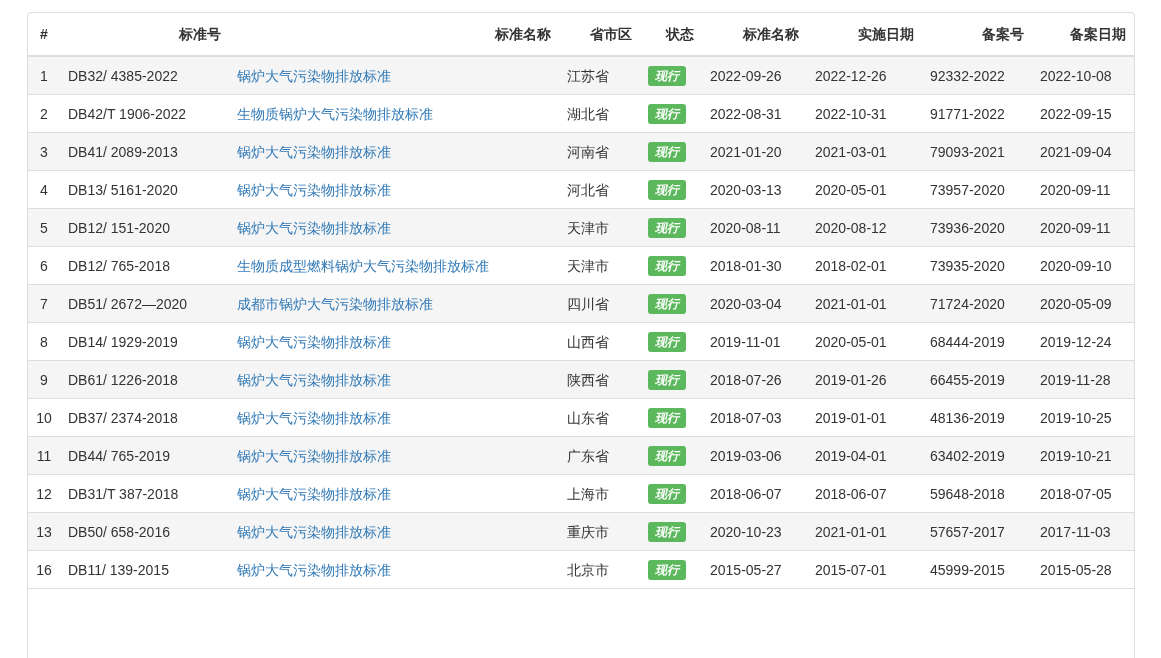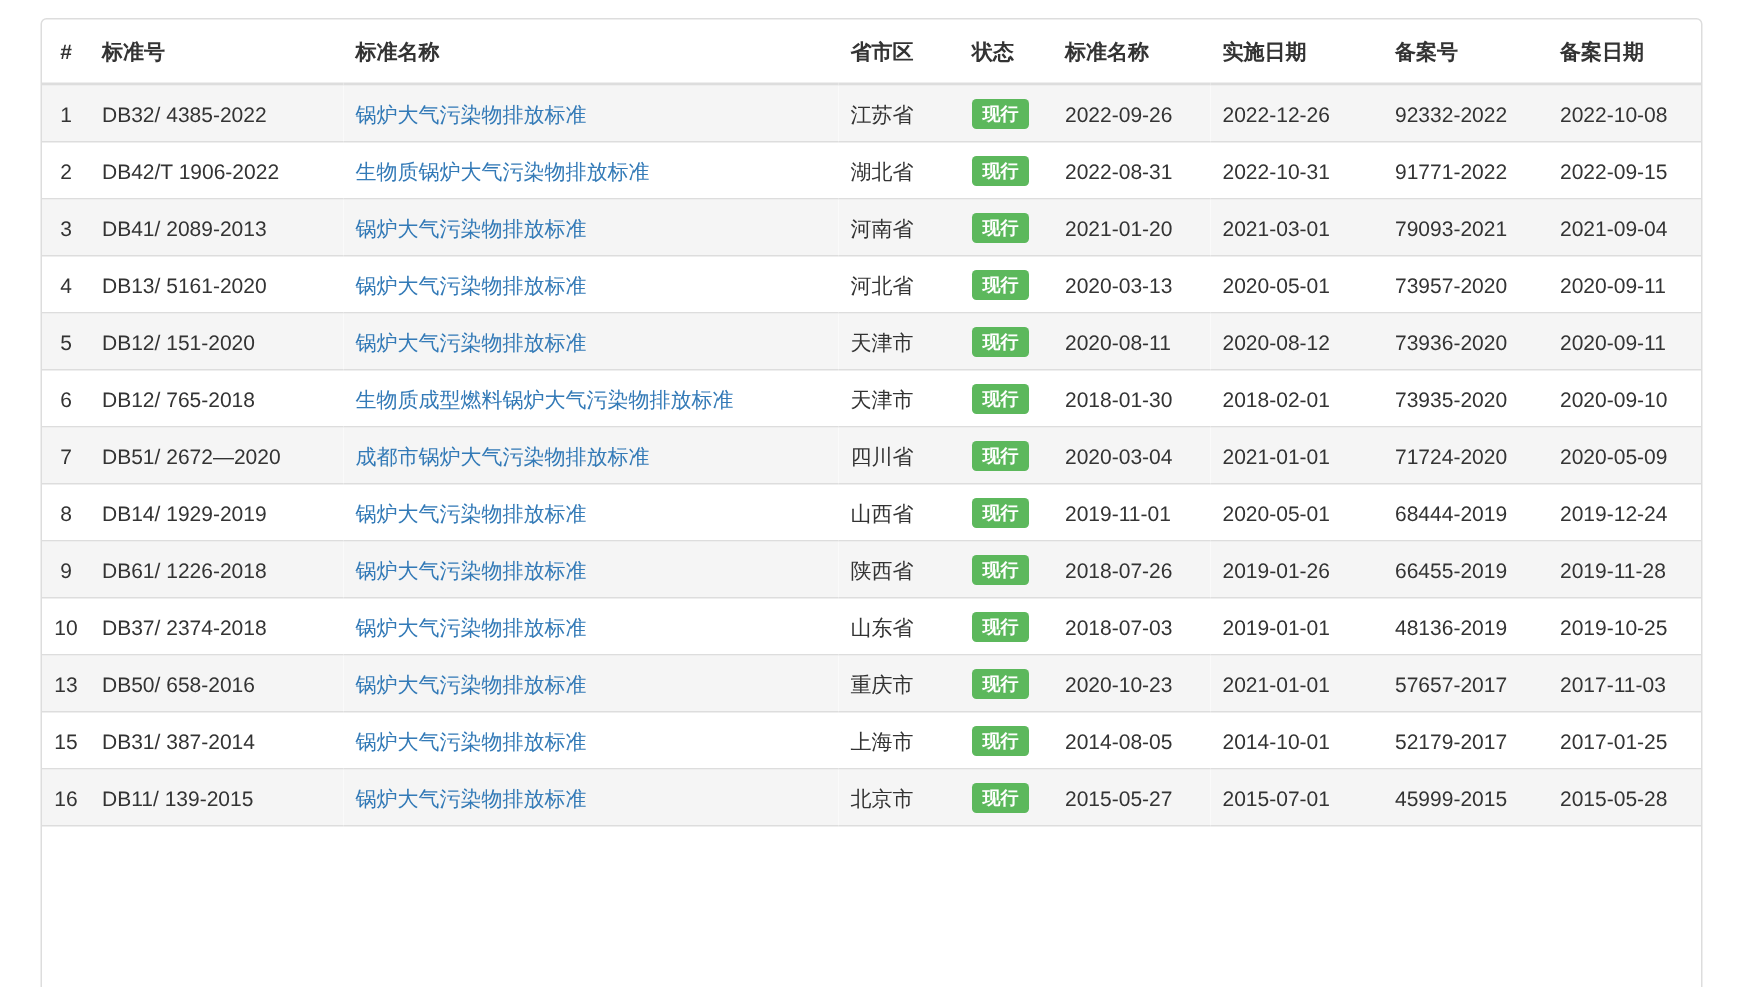--- a/index.html
+++ b/index.html
@@ -27,36 +27,36 @@
   col.col-num{width:32px;}
   col.col-standard_no{width:169px;}
   col.col-standard_name{width:330px;}
   col.col-region{width:81px;}
   col.col-status{width:62px;}
   col.col-approval_date{width:105px;}
   col.col-implementation_date{width:115px;}
   col.col-record_no{width:110px;}
   col.col-record_date{width:102px;}
   th{
-    text-align:left;font-weight:bold;font-size:14px;color:var(--text);
+    text-align:right;font-weight:bold;font-size:14px;color:var(--text);
     padding:11px 8px;border-bottom:2px solid var(--border);
     line-height:20px;white-space:nowrap;
   }
   td{
     padding:8px;border-bottom:1px solid var(--border);
     font-size:14px;color:var(--text);line-height:20px;
     white-space:nowrap;overflow:hidden;vertical-align:middle;
   }
   th.col-num,td.col-num{text-align:center;padding-left:2px;padding-right:2px;}
   tbody tr:nth-child(odd){background:var(--stripe);}
   a{color:var(--link);text-decoration:none;cursor:pointer;}
   .status-badge{
     display:inline-block;background:var(--badge);color:var(--badge-text);
     font-size:12px;font-weight:bold;line-height:1;
-    padding:4px 7px;border-radius:3px;
+    padding:4px 7px;border-radius:3px;font-style:italic;
   }
 </style>
 </head>
 <body>
 
 <div class="table-wrap">
   <table>
     <colgroup id="colgroup">
         <col class="col-num">
         <col class="col-standard_no">
@@ -186,40 +186,51 @@
           <td class="col-standard_no">DB37/ 2374-2018</td>
           <td class="col-standard_name"><a>锅炉大气污染物排放标准</a></td>
           <td class="col-region">山东省</td>
           <td class="col-status"><span class="status-badge">现行</span></td>
           <td class="col-approval_date">2018-07-03</td>
           <td class="col-implementation_date">2019-01-01</td>
           <td class="col-record_no">48136-2019</td>
           <td class="col-record_date">2019-10-25</td>
         </tr>
         <tr>
+          <td class="col-num">11</td>
+          <td class="col-standard_no">DB44/ 765-2019</td>
+          <td class="col-standard_name"><a>锅炉大气污染物排放标准</a></td>
+          <td class="col-region">广东省</td>
+          <td class="col-status"><span class="status-badge">现行</span></td>
+          <td class="col-approval_date">2019-03-06</td>
+          <td class="col-implementation_date">2019-04-01</td>
+          <td class="col-record_no">63402-2019</td>
+          <td class="col-record_date">2019-10-21</td>
+        </tr>
+        <tr>
+          <td class="col-num">12</td>
+          <td class="col-standard_no">DB31/T 387-2018</td>
+          <td class="col-standard_name"><a>锅炉大气污染物排放标准</a></td>
+          <td class="col-region">上海市</td>
+          <td class="col-status"><span class="status-badge">现行</span></td>
+          <td class="col-approval_date">2018-06-07</td>
+          <td class="col-implementation_date">2018-06-07</td>
+          <td class="col-record_no">59648-2018</td>
+          <td class="col-record_date">2018-07-05</td>
+        </tr>
+        <tr>
           <td class="col-num">13</td>
           <td class="col-standard_no">DB50/ 658-2016</td>
           <td class="col-standard_name"><a>锅炉大气污染物排放标准</a></td>
           <td class="col-region">重庆市</td>
           <td class="col-status"><span class="status-badge">现行</span></td>
           <td class="col-approval_date">2020-10-23</td>
           <td class="col-implementation_date">2021-01-01</td>
           <td class="col-record_no">57657-2017</td>
           <td class="col-record_date">2017-11-03</td>
-        </tr>
-        <tr>
-          <td class="col-num">15</td>
-          <td class="col-standard_no">DB31/ 387-2014</td>
-          <td class="col-standard_name"><a>锅炉大气污染物排放标准</a></td>
-          <td class="col-region">上海市</td>
-          <td class="col-status"><span class="status-badge">现行</span></td>
-          <td class="col-approval_date">2014-08-05</td>
-          <td class="col-implementation_date">2014-10-01</td>
-          <td class="col-record_no">52179-2017</td>
-          <td class="col-record_date">2017-01-25</td>
         </tr>
         <tr>
           <td class="col-num">16</td>
           <td class="col-standard_no">DB11/ 139-2015</td>
           <td class="col-standard_name"><a>锅炉大气污染物排放标准</a></td>
           <td class="col-region">北京市</td>
           <td class="col-status"><span class="status-badge">现行</span></td>
           <td class="col-approval_date">2015-05-27</td>
           <td class="col-implementation_date">2015-07-01</td>
           <td class="col-record_no">45999-2015</td>

